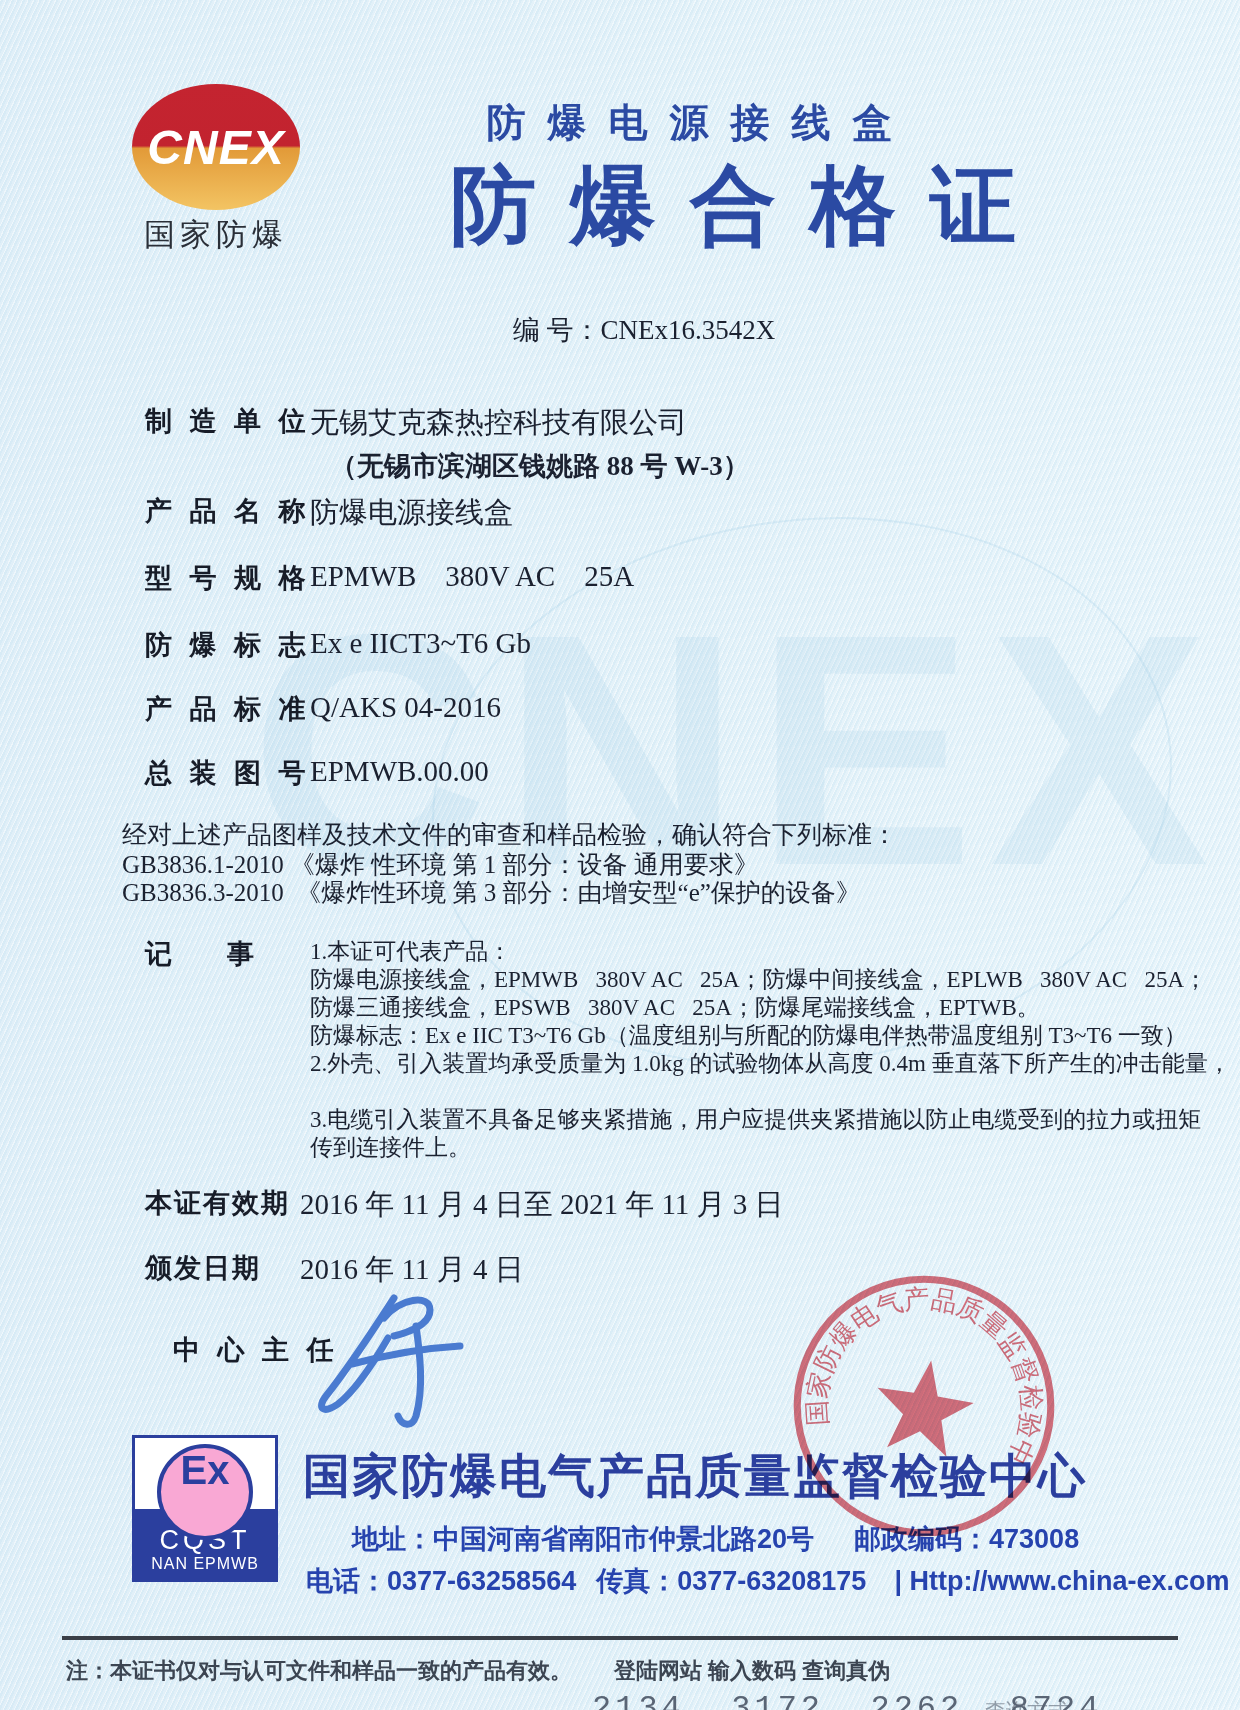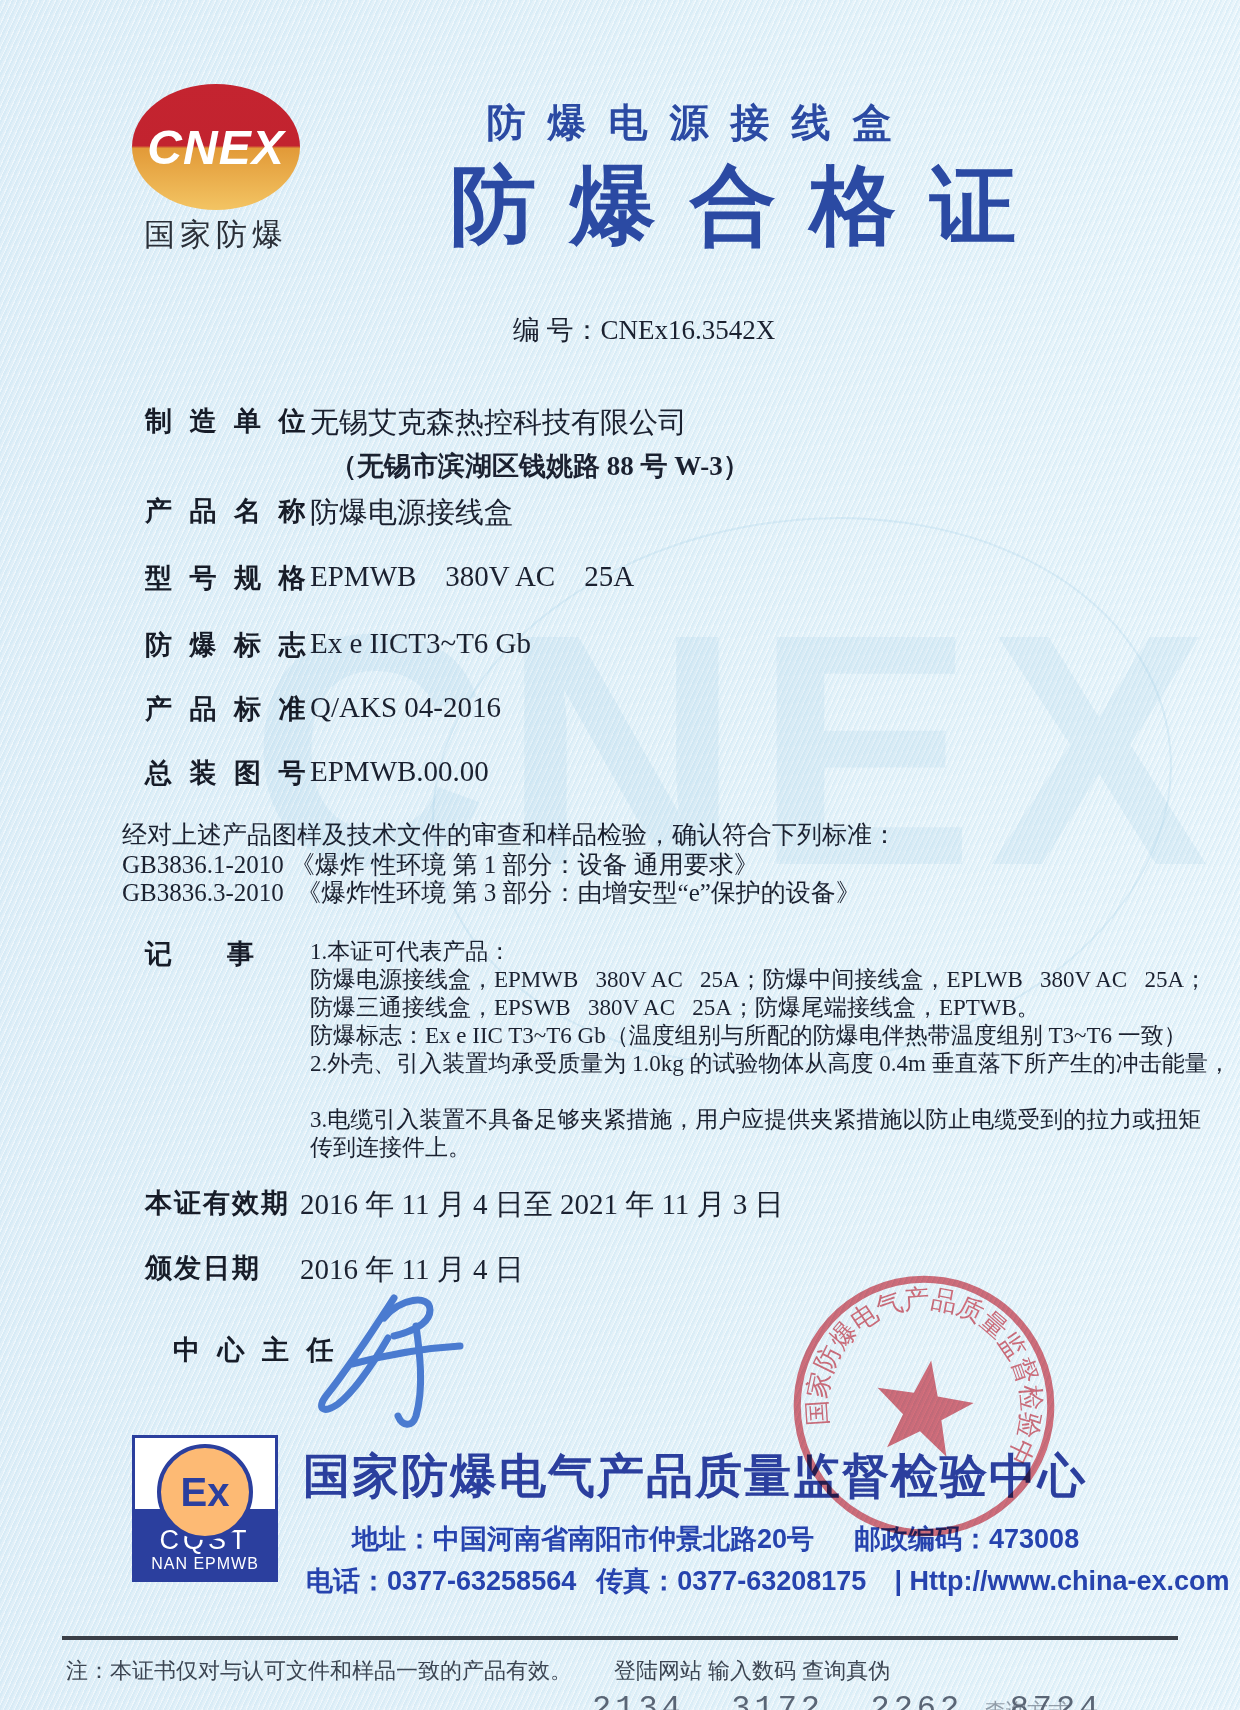--- a/index.html
+++ b/index.html
@@ -96,34 +96,34 @@
   .cqst-band .t1{
     color:#fff;font-family:"Liberation Sans","DejaVu Sans",sans-serif;
     font-size:27px;letter-spacing:4px;line-height:28px;
   }
   .cqst-band .t2{
     color:#fff;font-family:"Liberation Sans","DejaVu Sans",sans-serif;
     font-size:16px;letter-spacing:1px;line-height:20px;
   }
   .cqst-circle{
     position:absolute;left:50%;top:6px;transform:translateX(-50%);
-    width:88px;height:88px;border-radius:50%;border:4px solid #2b3f9e;background:#fdba74;
-    display:flex;align-items:center;justify-content:center;z-index:2;
+    width:88px;height:88px;border-radius:50%;border:4px solid #2b3f9e;background:#f9a8d4;
+    display:flex;align-items:flex-start;justify-content:center;z-index:2;
   }
   .cqst-circle span{
     color:#2b3f9e;font-family:"Liberation Sans","DejaVu Sans",sans-serif;
     font-weight:bold;font-size:40px;
   }
 
   
   .rule{left:62px;top:1636px;width:1116px;height:4px;background:#3a3f47;z-index:1;}
   .foot-note{
     left:66px;top:1656px;width:1100px;
     font-family:"Liberation Sans","DejaVu Sans",sans-serif;
-    font-size:22px;color:#3c4552;z-index:1;white-space:pre;
+    font-size:22px;color:#3c4552;z-index:1;white-space:pre;font-weight:bold;
   }
   .foot-note .gap{margin-left:42px;}
   .foot-code{
     left:592px;top:1690px;
     font-family:"Liberation Mono","DejaVu Sans Mono",monospace;
     font-size:32px;letter-spacing:4px;color:#5a6575;z-index:1;white-space:pre;
   }
   .foot-method{
     left:985px;top:1697px;font-family:"Liberation Sans","DejaVu Sans",sans-serif;
     font-size:21px;color:rgba(90,100,115,.6);z-index:1;white-space:pre;

